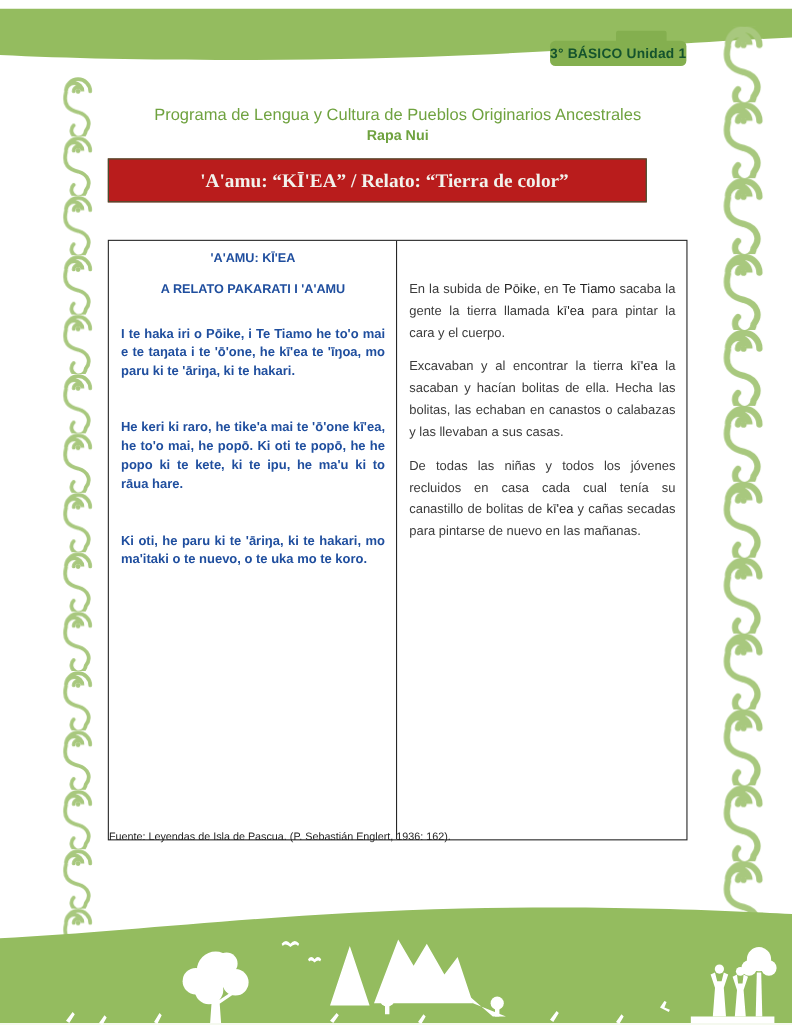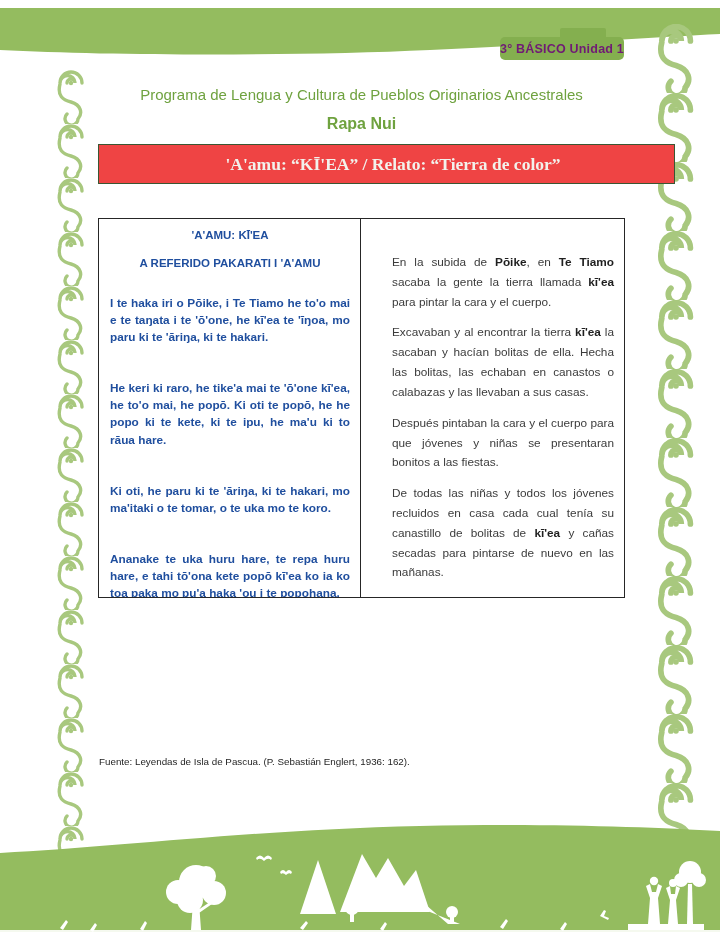--- a/index.html
+++ b/index.html
@@ -3,55 +3,55 @@
 <meta charset="utf-8">
 <style>
   html,body{margin:0;padding:0;background:#fff;}
   .page{position:relative;width:720px;height:932px;background:#ffffff;overflow:hidden;
         font-family:"Liberation Sans",sans-serif;}
 
   
   .top-band{position:absolute;top:0;left:0;width:720px;height:66px;}
 
   .unit-badge{position:absolute;left:500px;top:37px;width:124px;height:23px;
-      background:#84AF4F;border-radius:5px;color:#701a75;font-size:12.5px;font-weight:700;
+      background:#84AF4F;border-radius:5px;color:#14532d;font-size:12.5px;font-weight:700;
       display:flex;align-items:center;justify-content:center;letter-spacing:.2px;}
   .badge-tab{position:absolute;left:560px;top:28px;width:46px;height:12px;background:#84AF4F;border-radius:2px;}
 
   
   .ornament{position:absolute;}
   .ornament.left{left:54px;top:70px;}
   .ornament.right{left:654px;top:24px;}
 
   
-  .program-title{position:absolute;top:86px;left:98px;width:527px;text-align:center;
+  .program-title{position:absolute;top:96px;left:98px;width:527px;text-align:center;
       color:#6FA23F;font-size:15px;}
   .language-title{position:absolute;top:115px;left:98px;width:527px;text-align:center;
-      color:#6FA23F;font-size:16px;font-weight:700;}
+      color:#6FA23F;font-size:13px;font-weight:700;}
 
   
-  .banner{position:absolute;top:144px;left:98px;width:577px;height:40px;background:#ef4444;
+  .banner{position:absolute;top:144px;left:98px;width:490px;height:40px;background:#b91c1c;
       border:1px solid #3A5633;box-sizing:border-box;display:flex;align-items:center;justify-content:center;padding-left:13px;}
   .banner-title{color:#F2F2EC;font-family:"Liberation Serif",serif;font-weight:700;font-size:17.5px;}
 
   
-  .story-table{position:absolute;top:218px;left:98px;width:527px;height:380px;
-      border:1.4px solid #262626;box-sizing:border-box;display:flex;background:#fff;gap:20px;}
+  .story-table{position:absolute;top:218px;left:98px;width:527px;height:546px;
+      border:1.4px solid #262626;box-sizing:border-box;display:flex;background:#fff;}
   .cell{box-sizing:border-box;padding:8px 10px 8px 11px;overflow:hidden;}
   .cell.left{width:262px;border-right:1.4px solid #262626;}
   .cell.right{flex:1;}
   .cell-header{text-align:center;font-weight:700;font-size:11.5px;margin:2px 0 26px;}
   .cell-header .hline2{margin-top:16px;}
   .cell.left .cell-header{color:#1F4E9E;}
   .cell.right .cell-header{color:#262626;}
   .cell.left p.cell-paragraph{color:#1F4E9E;font-weight:700;font-size:11.8px;line-height:1.45;
       text-align:justify;margin:0 0 34px;}
   .cell.right p.cell-paragraph{color:#3b3b3b;font-size:11.8px;line-height:1.68;
       text-align:justify;margin:0 0 11px;}
-  .cell.right p.cell-paragraph .bold{font-weight:700;color:#1f1f1f;}
+  .cell.right p.cell-paragraph .bold{font-weight:400;color:#1f1f1f;}
 
   .source-line{position:absolute;top:756px;left:99px;font-size:9.8px;color:#1f1f1f;}
 
   
   .bottom-art{position:absolute;left:0;bottom:0;width:720px;height:112px;}
 </style>
 </head>
 <body>
 
 <div class="page">
@@ -94,36 +94,34 @@
   <div class="language-title">Rapa Nui</div>
 
   <div class="banner">
     <span class="banner-title">'A'amu: “KĪ'EA” / Relato: “Tierra de color”</span>
   </div>
 
   <div class="story-table">
     <div class="cell left">
       <div class="cell-header">
         <div>'A'AMU: KĪ'EA</div>
-        <div class="hline2">A REFERIDO PAKARATI I 'A'AMU</div>
+        <div class="hline2">A RELATO PAKARATI I 'A'AMU</div>
       </div>
       <div>
           <p class="cell-paragraph"><span>I te haka iri o Pōike, i Te Tiamo he to'o mai e te taŋata i te 'ō'one, he kī'ea te 'īŋoa, mo paru ki te 'āriŋa, ki te hakari.</span></p>
           <p class="cell-paragraph"><span>He keri ki raro, he tike'a mai te 'ō'one kī'ea, he to'o mai, he popō. Ki oti te popō, he he popo ki te kete, ki te ipu, he ma'u ki to rāua hare.</span></p>
-          <p class="cell-paragraph"><span>Ki oti, he paru ki te 'āriŋa, ki te hakari, mo ma'itaki o te tomar, o te uka mo te koro.</span></p>
-          <p class="cell-paragraph"><span>Ananake te uka huru hare, te repa huru hare, e tahi tō'ona kete popō kī'ea ko ia ko toa paka mo pu'a haka 'ou i te popohaŋa.</span></p>
+          <p class="cell-paragraph"><span>Ki oti, he paru ki te 'āriŋa, ki te hakari, mo ma'itaki o te nuevo, o te uka mo te koro.</span></p>
         </div>
     </div>
     <div class="cell right">
       <div class="cell-header">
       </div>
       <div>
           <p class="cell-paragraph"><span>En la subida de </span><span class="bold">Pōike</span><span>, en </span><span class="bold">Te Tiamo</span><span> sacaba la gente la tierra llamada </span><span class="bold">kī'ea</span><span> para pintar la cara y el cuerpo.</span></p>
           <p class="cell-paragraph"><span>Excavaban y al encontrar la tierra </span><span class="bold">kī'ea</span><span> la sacaban y hacían bolitas de ella. Hecha las bolitas, las echaban en canastos o calabazas y las llevaban a sus casas.</span></p>
-          <p class="cell-paragraph"><span>Después pintaban la cara y el cuerpo para que jóvenes y niñas se presentaran bonitos a las fiestas.</span></p>
           <p class="cell-paragraph"><span>De todas las niñas y todos los jóvenes recluidos en casa cada cual tenía su canastillo de bolitas de </span><span class="bold">kī'ea</span><span> y cañas secadas para pintarse de nuevo en las mañanas.</span></p>
         </div>
     </div>
   </div>
 
   <div class="source-line">Fuente: Leyendas de Isla de Pascua. (P. Sebastián Englert, 1936: 162).</div>
 
   <svg class="bottom-art" viewBox="0 0 720 112" preserveAspectRatio="none">
 
     <path d="M0,33 C120,27 250,10 420,6 C540,3 650,7 720,11 L720,112 L0,112 Z" fill="#94BC5F"></path>

